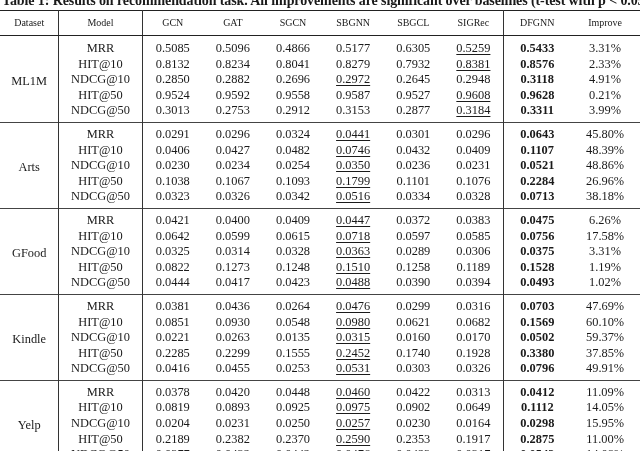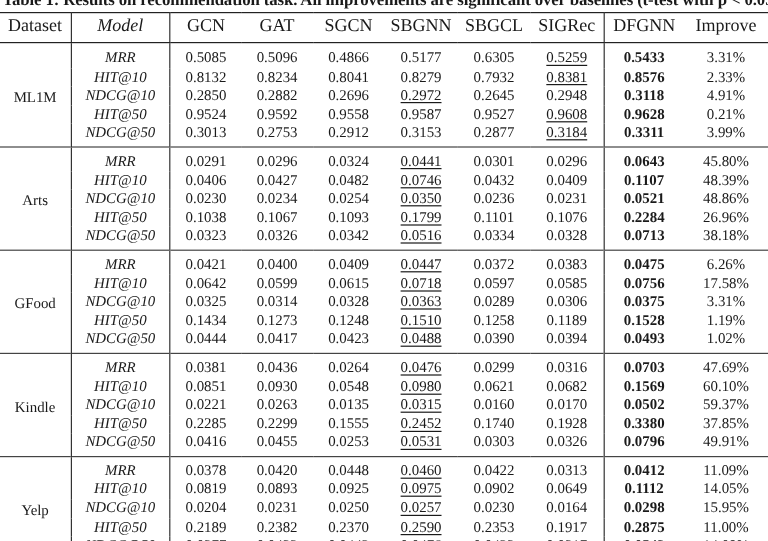--- a/index.html
+++ b/index.html
@@ -38,26 +38,26 @@
     }
     table.results th,
     table.results td {
       padding: 0;
       text-align: center;
       white-space: nowrap;
     }
     thead tr.head-row th {
       height: 24px;
       font-weight: normal;
-      font-size: 15px;
+      font-size: 10px;
       border-top: 1.6px solid #222;
       border-bottom: 1px solid #222;
     }
     th.c-dataset { width: 60px; font-size: 11.4px; }
-    th.c-model, td.c-model { width: 84px; text-align: left; padding-left: 12px; font-style: italic; }
+    th.c-model, td.c-model { width: 84px; text-align: left; padding-left: 12px; }
     .c-num { width: 62px; }
     .c-dfgnn { width: 68px; }
     .c-improve { width: 72px; }
     .vline-right { border-right: 1px solid #333; }
     td.c-dataset {
       width: 60px;
       text-align: center;
       vertical-align: middle;
     }
     tbody.group tr:first-child td { padding-top: 4px; }
@@ -235,21 +235,21 @@
         <td class="c-num"><span>0.0314</span></td>
         <td class="c-num"><span>0.0328</span></td>
         <td class="c-num"><span class="second">0.0363</span></td>
         <td class="c-num"><span>0.0289</span></td>
         <td class="c-num vline-right"><span>0.0306</span></td>
         <td class="c-dfgnn best">0.0375</td>
         <td class="c-improve">3.31%</td>
       </tr>
       <tr>
         <td class="c-model vline-right">HIT@50</td>
-        <td class="c-num"><span>0.1434</span></td>
+        <td class="c-num"><span>0.0822</span></td>
         <td class="c-num"><span>0.1273</span></td>
         <td class="c-num"><span>0.1248</span></td>
         <td class="c-num"><span class="second">0.1510</span></td>
         <td class="c-num"><span>0.1258</span></td>
         <td class="c-num vline-right"><span>0.1189</span></td>
         <td class="c-dfgnn best">0.1528</td>
         <td class="c-improve">1.19%</td>
       </tr>
       <tr>
         <td class="c-model vline-right">NDCG@50</td>

